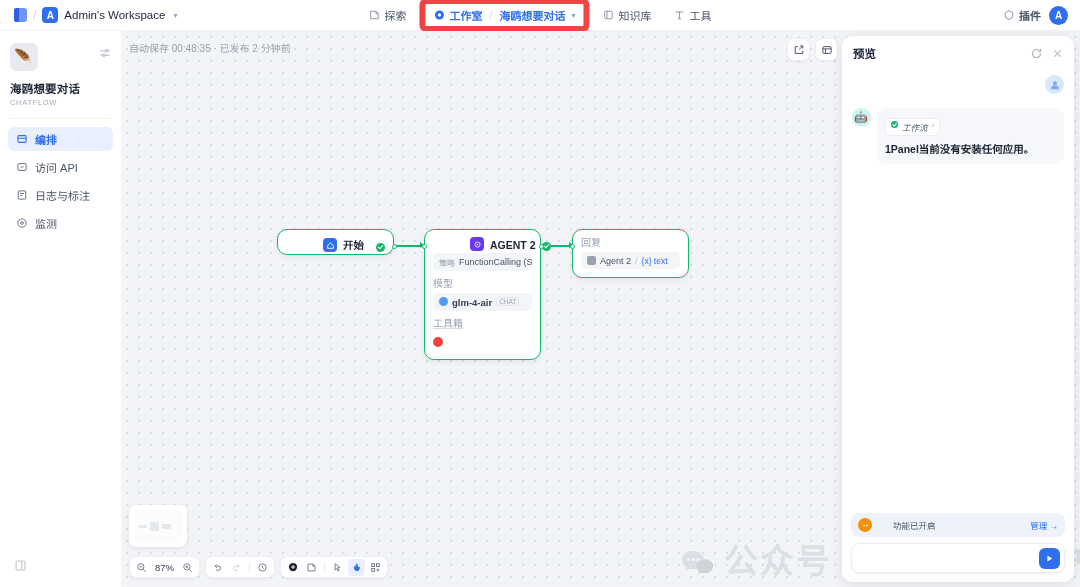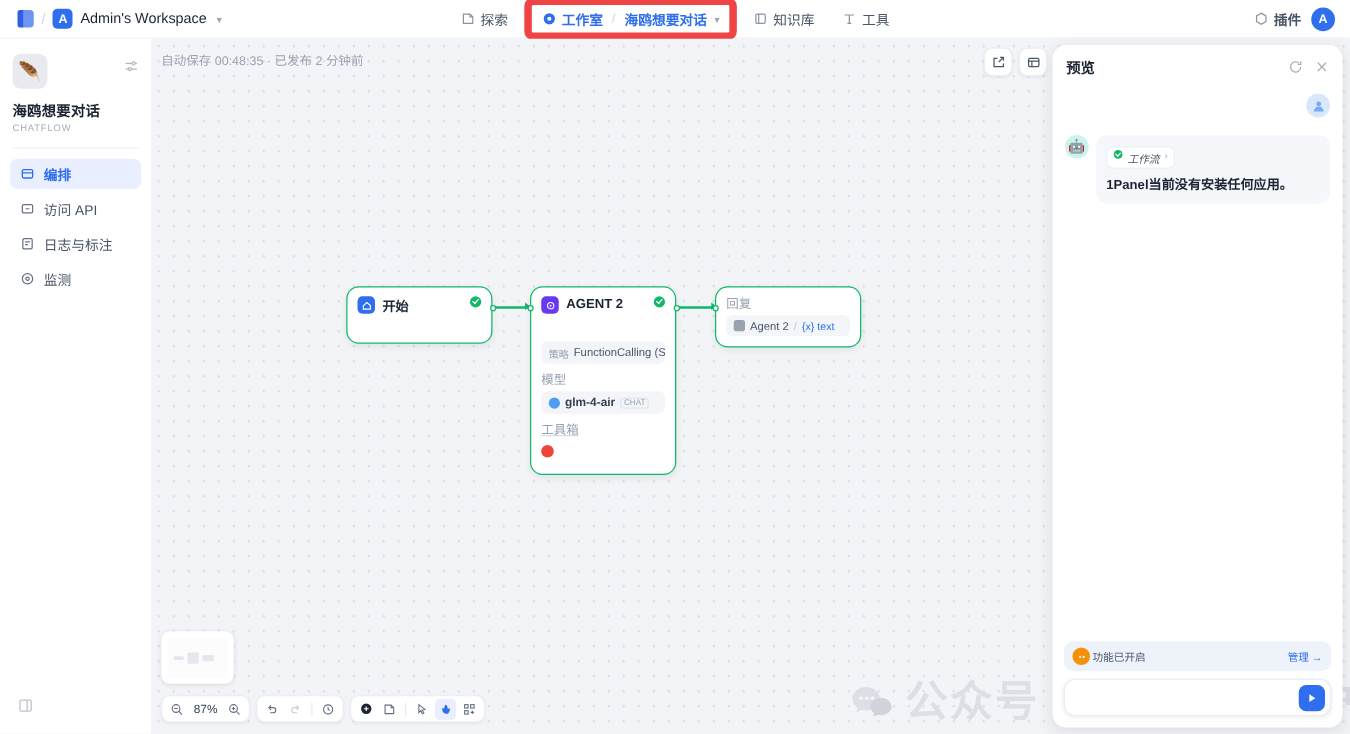--- a/index.html
+++ b/index.html
@@ -124,42 +124,42 @@
     width: 23px; height: 23px; display: flex; align-items: center; justify-content: center;
     cursor: pointer;
   }
 
   
   .node {
     position: absolute; background: #fff;
     border: 1px solid #12b76a; border-radius: 10px;
     box-shadow: 0 2px 6px rgba(16,24,40,.07);
   }
-  .node-head { display: flex; align-items: flex-start; gap: 6px; padding: 7px 8px 22px 8px; }
+  .node-head { display: flex; align-items: flex-end; gap: 6px; padding: 7px 8px 2px 8px; margin-left: 37px; }
   .node-badge {
     width: 14px; height: 14px; border-radius: 4px; flex: none;
     display: flex; align-items: center; justify-content: center;
     font-size: 8px; color: #fff;
   }
   .nb-start { background: #2f6fed; }
   .nb-agent { background: #6938ef; }
   .nb-answer { background: #f79009; }
   .node-title { font-size: 10.5px; font-weight: bold; color: #1c2433; flex: 1; white-space: nowrap; }
   .node-check { width: 9px; height: 9px; border-radius: 50%; background: #12b76a; flex: none; position: relative; }
   .node-check::after {
     content: ""; position: absolute; left: 3px; top: 1.4px;
     width: 2px; height: 4px; border: solid #fff; border-width: 0 1.2px 1.2px 0;
     transform: rotate(42deg);
   }
   .node-body { padding: 0 8px 8px 8px; }
   .field-label { font-size: 10px; color: #98a2b3; margin: 4px 0 3px 0; }
   .field-label.u { text-decoration: underline; text-decoration-color: #d8dce3; }
   .chip {
     background: #f3f5f8; border-radius: 5px; padding: 3.5px 6px;
-    font-size: 9px; color: #495466; display: flex; align-items: center; gap: 4px;
+    font-size: 9px; color: #495466; display: flex; align-items: flex-start; gap: 4px;
     white-space: nowrap; overflow: hidden;
   }
   .chip .pre { color: #98a2b3; font-size: 8px; }
   .chip .mname { font-weight: bold; color: #354052; font-size: 9.5px; }
   .chip .mtag { font-size: 6.5px; color: #98a2b3; border: 1px solid #e2e6ec; border-radius: 3px; padding: 0 2px; }
   .dot-ico { width: 10px; height: 10px; border-radius: 50%; background: #f04438; display: inline-block; }
   .model-dot { width: 9px; height: 9px; border-radius: 50%; background: #4f9bf5; display: inline-block; flex: none; }
   .ans-ico { width: 9px; height: 9px; border-radius: 2px; background: #9aa2af; display: inline-block; flex: none; }
   .varx { color: #2f6fed; font-size: 8.5px; }
 
@@ -239,21 +239,21 @@
     display: inline-flex; align-items: flex-start; gap: 4px;
     background: #fff; border: 1px solid #eceff4; border-radius: 5px;
     padding: 2px 5px; font-size: 8.5px; color: #495466; cursor: pointer; font-style: italic;
   }
   .wf-dot { width: 7px; height: 7px; border-radius: 50%; background: #12b76a; position: relative; flex:none; }
   .wf-dot::after { content:""; position:absolute; left:2.2px; top:1px; width:1.6px; height:3px; border:solid #fff; border-width:0 1px 1px 0; transform: rotate(42deg);}
   .bot-text { font-size: 10.5px; color: #1c2433; margin-top: 6px; line-height: 1.5; font-weight: bold; }
   .pv-foot { padding: 6px 9px 9px 9px; }
   .feat-bar {
     background: #eef3fb; border-radius: 8px; height: 24px;
-    display: flex; align-items: center; padding: 0 7px; gap: 2px;
+    display: flex; align-items: center; padding: 0 7px; gap: 21px;
     margin-bottom: 6px;
   }
   .feat-ico {
     width: 14px; height: 14px; border-radius: 50%; background: #f79009;
     display: flex; align-items: center; justify-content: center; color: #fff; font-size: 8px; flex:none;
   }
   .feat-text { font-size: 8.5px; color: #495466; flex: 1; }
   .feat-link { font-size: 8.5px; color: #2f6fed; cursor: pointer; }
   .input-row {
     background: #fff; border: 1px solid #e9eef6; border-radius: 9px;

